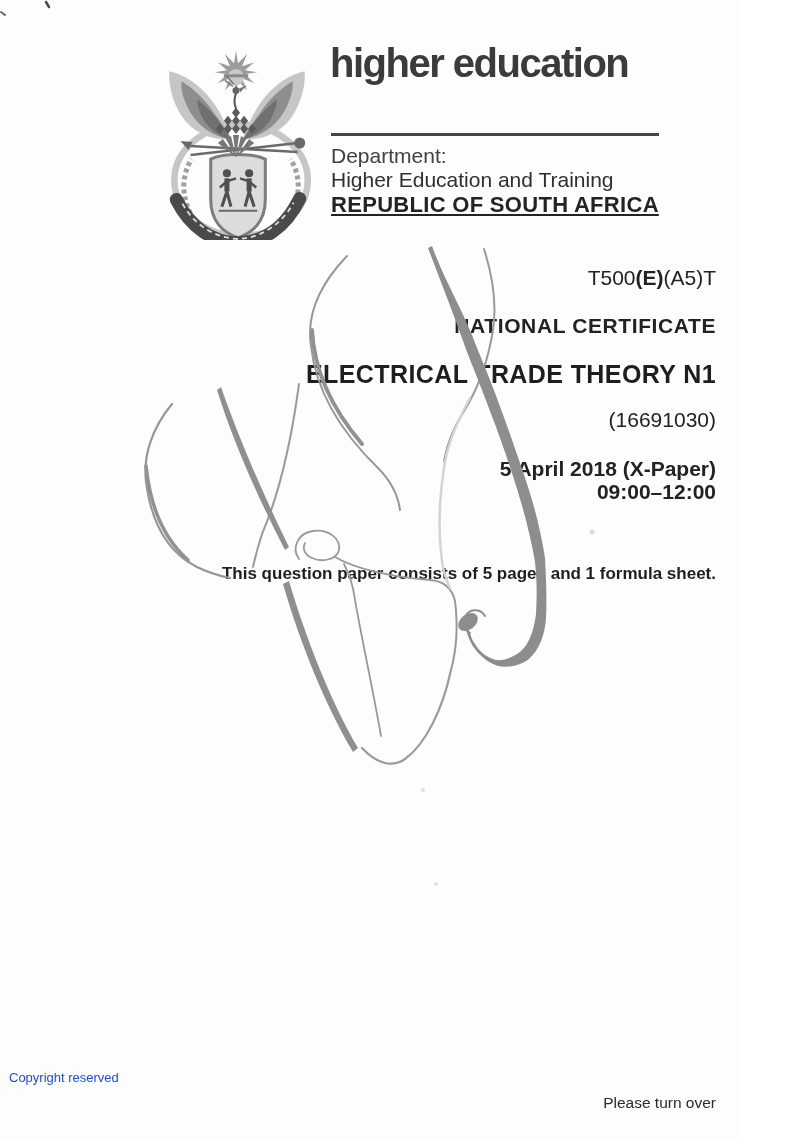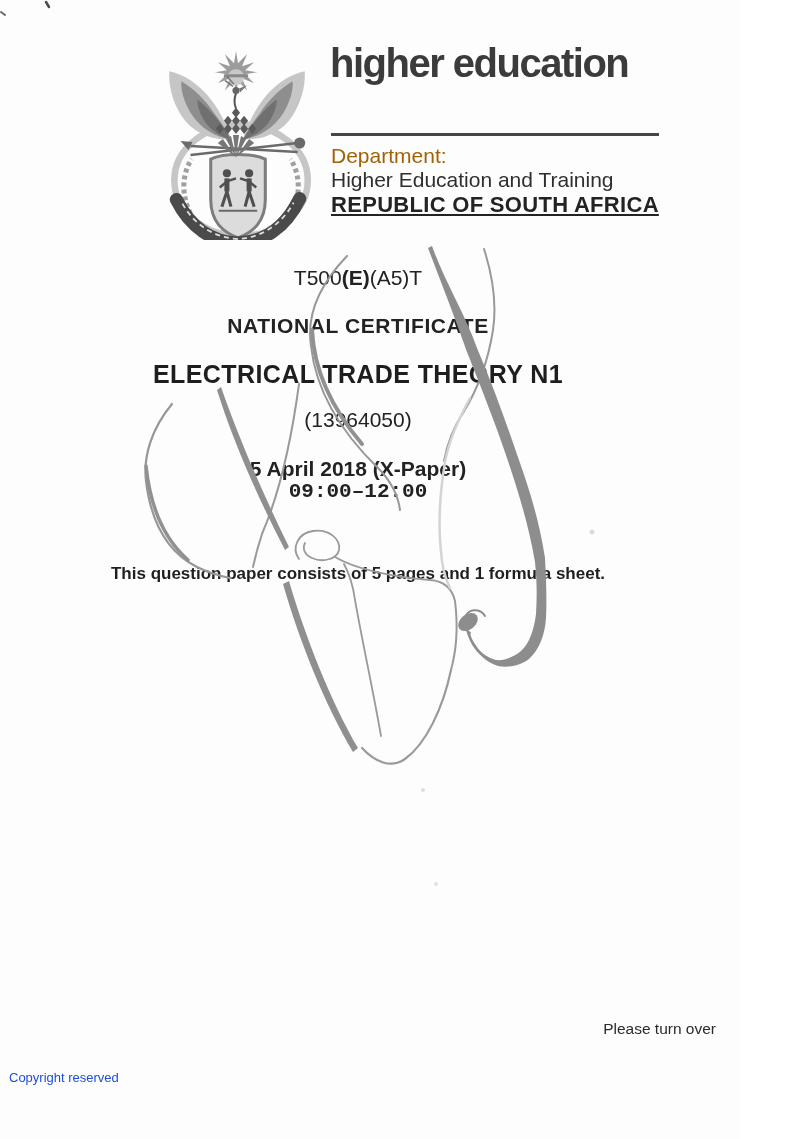--- a/index.html
+++ b/index.html
@@ -6,37 +6,37 @@
   .page{
     position:relative; width:740px; height:1139px; overflow:hidden;
     background:#fdfdfd; font-family:"Liberation Sans", sans-serif;
     -webkit-font-smoothing:antialiased;
   }
   
   .arms{position:absolute; left:160px; top:50px; width:152px; height:190px; filter:blur(.3px);}
   .wordmark{position:absolute; left:330px; top:44px; color:#3b3b3b; font-weight:bold;
             font-size:40px; line-height:38px; letter-spacing:-1.5px;}
   .divider{position:absolute; left:331px; top:133px; width:328px; height:3px; background:#464646;}
-  .dept1{position:absolute; left:331px; top:144px; font-size:21px; color:#a16207;}
+  .dept1{position:absolute; left:331px; top:144px; font-size:21px; color:#404040;}
   .dept2{position:absolute; left:331px; top:168px; font-size:21px; color:#2f2f2f;text-align:center;}
   .republic{position:absolute; left:331px; top:192px; font-size:22px; font-weight:bold;
             letter-spacing:.3px; color:#232323;text-decoration:underline;}
   
-  .cline{position:absolute; left:0; width:716px; text-align:center; color:#222; white-space:nowrap;}
+  .cline{position:absolute; left:0; width:716px; text-align:right; color:#222; white-space:nowrap;}
   .t500{top:266px; font-size:21px;}
   .t500 b{font-weight:bold;}
   .national{top:314px; font-size:21px; font-weight:bold; letter-spacing:.6px;}
   .subject{top:360px; font-size:25px; font-weight:bold; letter-spacing:.4px; color:#1e1e1e;}
   .code{top:408px; font-size:21px;}
   .dateline{top:457px; font-size:21px; font-weight:bold;}
-  .timeline{top:480px; font-size:21px; font-weight:bold;font-family:Liberation Mono, monospace;}
+  .timeline{top:480px; font-size:21px; font-weight:bold;}
   .note{top:564px; font-size:17px; font-weight:bold; color:#1f1f1f;}
   
   .foot-left{position:absolute; left:9px; top:1070px; font-size:13px; color:#1d4ed8;}
-  .foot-right{position:absolute; right:24px; top:1020px; font-size:15.5px; color:#2b2b2b;}
+  .foot-right{position:absolute; right:24px; top:1094px; font-size:15.5px; color:#2b2b2b;}
   
   .sig{position:absolute; left:0; top:0; width:800px; height:1139px; filter:blur(.3px); pointer-events:none;}
   .edge-line{position:absolute; left:792px; top:945px; width:2px; height:190px; background:#e4e4e4;}
 </style>
 </head>
 <body>
 
 <div class="page">
 
   <svg class="arms" viewBox="0 0 150 188" aria-hidden="true">
@@ -119,21 +119,21 @@
     <div>higher education</div>
   </div>
   <div class="divider"></div>
   <div class="dept1">Department:</div>
   <div class="dept2">Higher Education and Training</div>
   <div class="republic">REPUBLIC OF SOUTH AFRICA</div>
 
   <div class="cline t500"><span>T500</span><b>(E)</b><span>(A5)T</span></div>
   <div class="cline national">NATIONAL CERTIFICATE</div>
   <div class="cline subject">ELECTRICAL TRADE THEORY N1</div>
-  <div class="cline code">(13964050)</div>
+  <div class="cline code">(16691030)</div>
   <div class="cline dateline">5 April 2018 (X-Paper)</div>
   <div class="cline timeline">09:00–12:00</div>
   <div class="cline note">This question paper consists of 5 pages and 1 formula sheet.</div>
 
   <svg class="sig" viewBox="0 0 800 1139" aria-hidden="true">
     <g fill="none" stroke-linecap="round">
 
       <path d="M347,256 C322,282 306,313 311,346 C316,392 342,433 378,468 C391,481 398,495 400,510" stroke="#979797" stroke-width="2"></path>
       <path d="M312,330 C314,372 333,410 362,444" stroke="#919191" stroke-width="4"></path>
 

